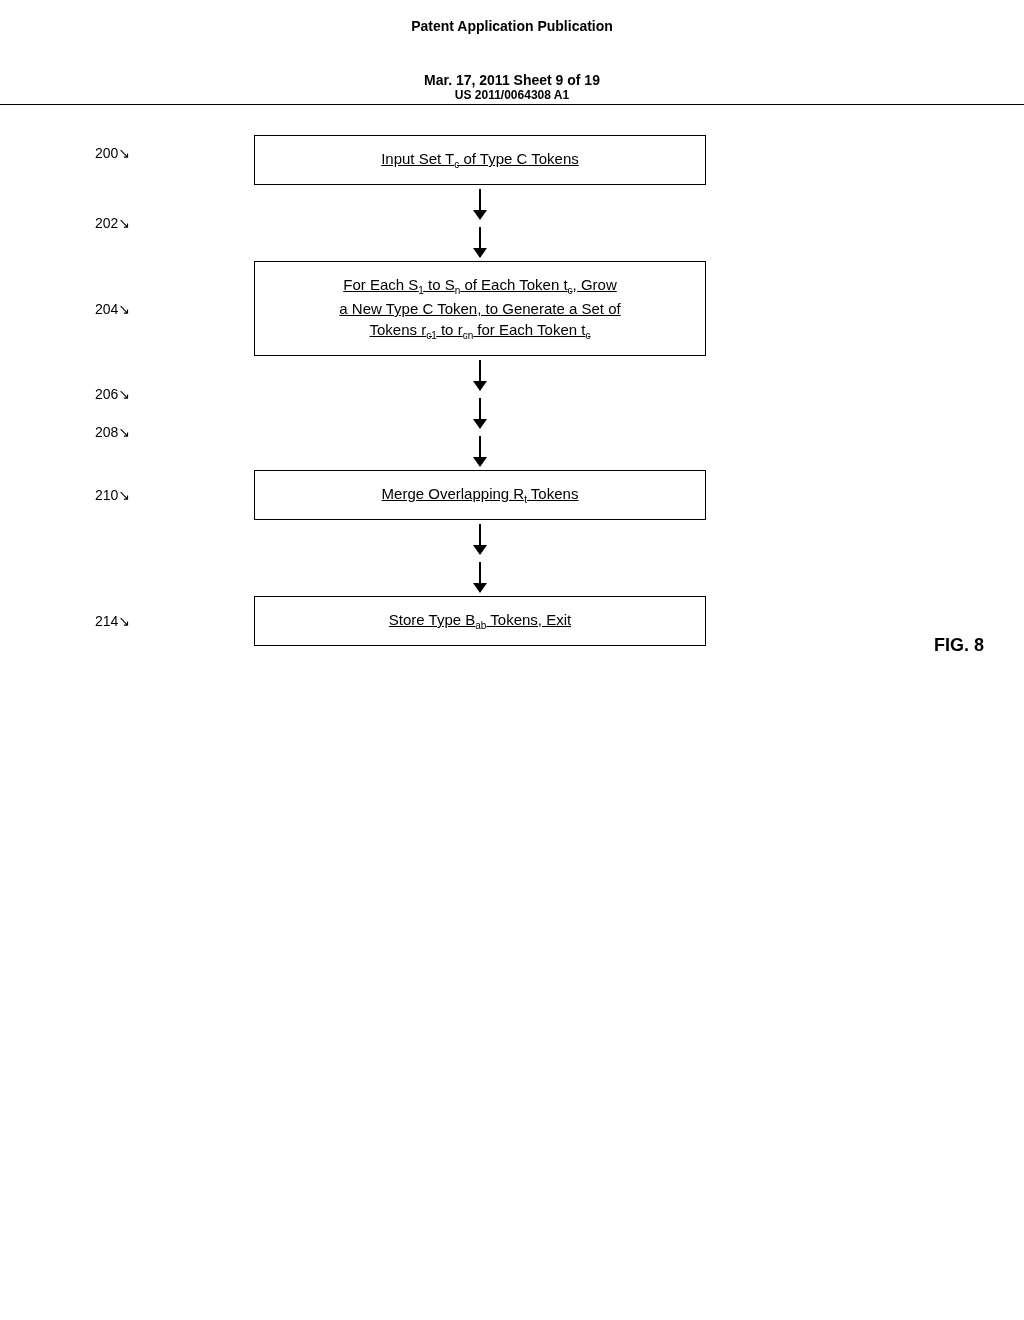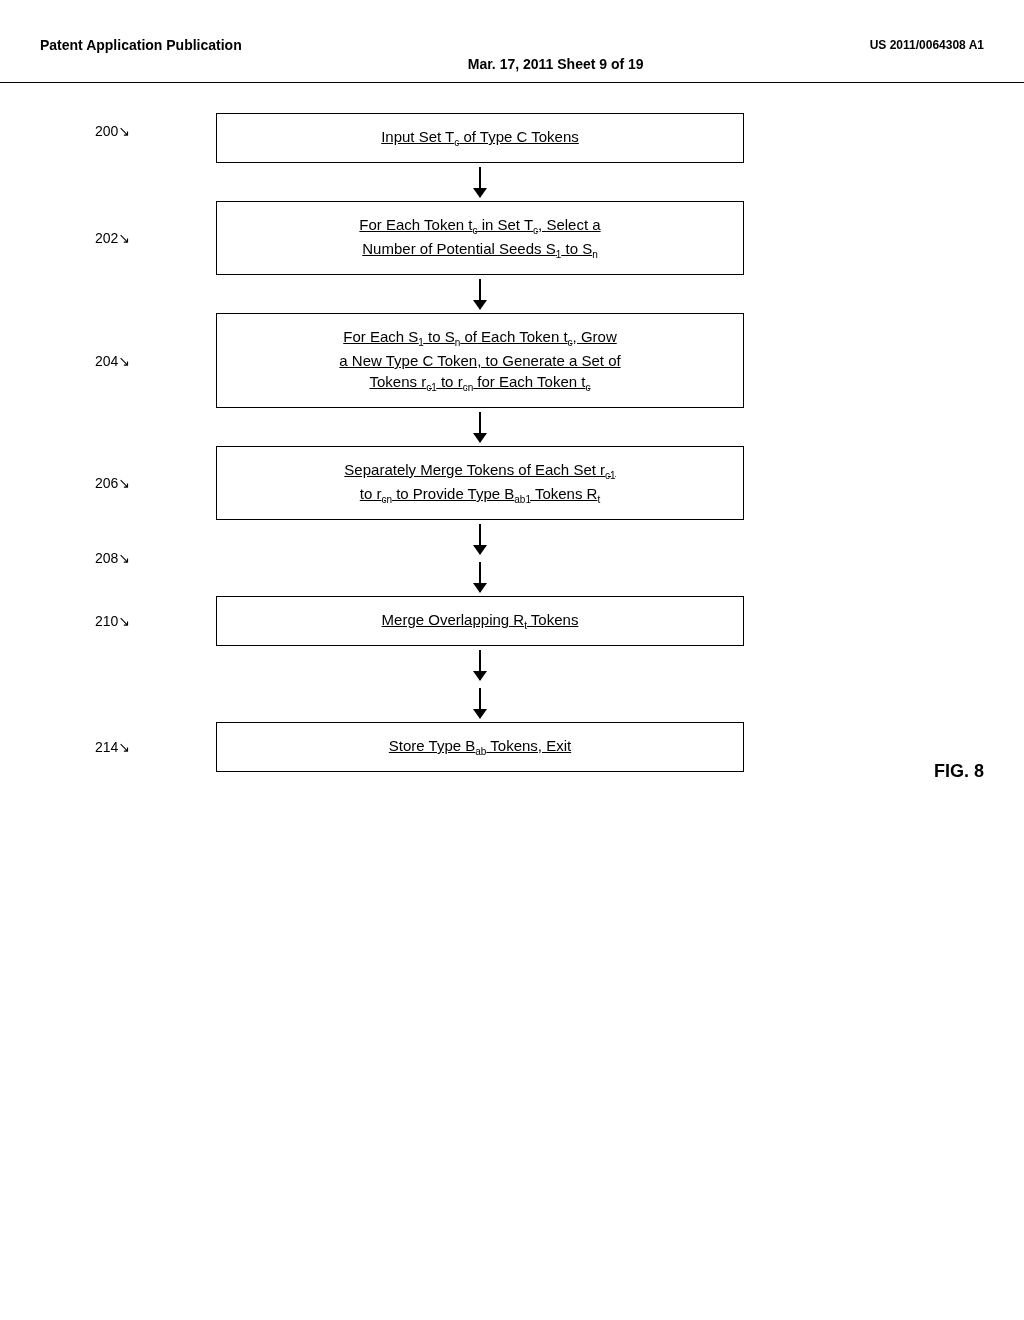--- a/index.html
+++ b/index.html
@@ -9,22 +9,23 @@
       width: 1024px;
       min-height: 1320px;
       position: relative;
       overflow-x: hidden;
     }
 
     .header {
       display: flex;
       justify-content: space-between;
       align-items: center;
-      padding: 18px 40px 10px 40px;
+      padding: 18px 40px 2px 40px;
       border-bottom: 1px solid #000;
+      flex-direction: column;
     }
 
     .header-left {
       font-size: 14px;
       font-weight: bold;
     }
 
     .header-center {
       font-size: 14px;
       font-weight: bold;
@@ -68,21 +69,21 @@
     .step-label-top {
       top: 10px;
       transform: none;
     }
 
     .flow-box {
       border: 1.5px solid #000;
       background: #fff;
       text-align: center;
       padding: 12px 20px;
-      width: 528px;
+      width: 452px;
       margin: 0 auto;
       font-size: 15px;
       line-height: 1.4;
     }
 
     .flow-arrow {
       display: flex;
       justify-content: center;
       align-items: center;
       height: 38px;
@@ -148,24 +149,20 @@
         Input Set T<sub>c</sub> of Type C Tokens
       </div>
     </div>
 
     <div class="flow-arrow">
       <div class="arrow-line"></div>
     </div>
 
     <div class="step-wrapper">
       <span class="step-label">202↘</span>
-      <div class="flow-box">
-        For Each Token t<sub>c</sub> in Set T<sub>c</sub>, Select a<br>
-        Number of Potential Seeds S<sub>1</sub> to S<sub>n</sub>
-      </div>
     </div>
 
     <div class="flow-arrow">
       <div class="arrow-line"></div>
     </div>
 
     <div class="step-wrapper">
       <span class="step-label">204↘</span>
       <div class="flow-box">
         For Each S<sub>1</sub> to S<sub>n</sub> of Each Token t<sub>c</sub>, Grow<br>
@@ -173,24 +170,20 @@
         Tokens r<sub>c1</sub> to r<sub>cn</sub> for Each Token t<sub>c</sub>
       </div>
     </div>
 
     <div class="flow-arrow">
       <div class="arrow-line"></div>
     </div>
 
     <div class="step-wrapper">
       <span class="step-label">206↘</span>
-      <div class="flow-box">
-        Separately Merge Tokens of Each Set r<sub>c1</sub><br>
-        to r<sub>cn</sub> to Provide Type B<sub>ab1</sub> Tokens R<sub>t</sub>
-      </div>
     </div>
 
     <div class="flow-arrow">
       <div class="arrow-line"></div>
     </div>
 
     <div class="step-wrapper">
       <span class="step-label">208↘</span>
     </div>
 

